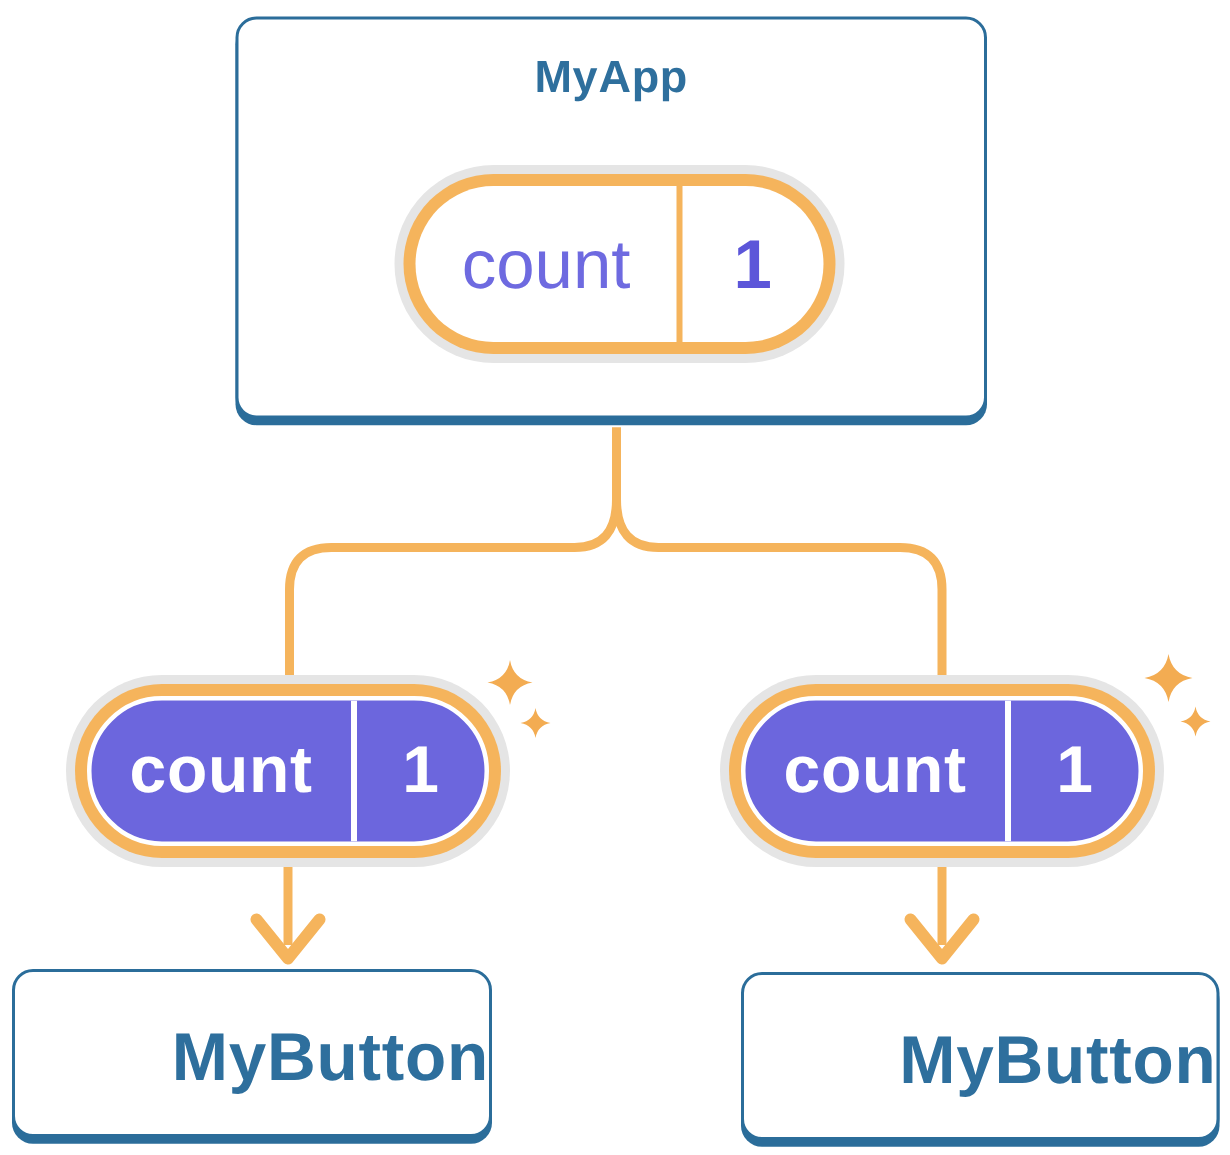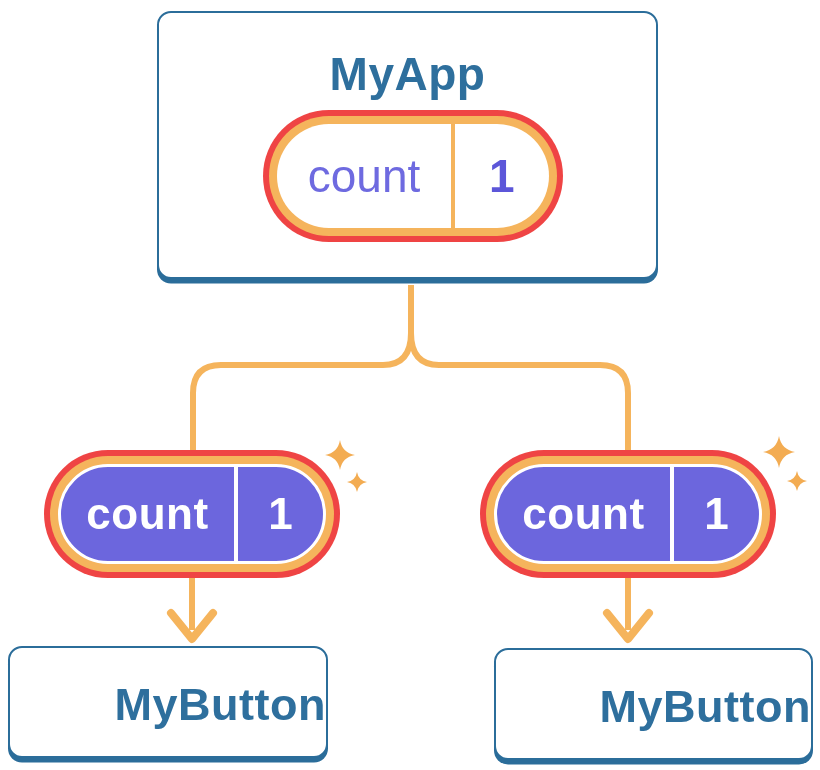--- a/index.html
+++ b/index.html
@@ -29,30 +29,30 @@
   .card-title {
     position: absolute;
     width: 100%;
     text-align: center;
     color: #2E6F9D;
     font-weight: 700;
     letter-spacing: 0.5px;
     line-height: 1;
   }
   .root-card { left: 157px; top: 11px; width: 501px; height: 268px; }
-  .root-card .card-title { top: 38px; font-size: 46px; }
+  .root-card .card-title { top: 24px; font-size: 30px; }
   .leaf-card { height: 112px; }
   .leaf-card-left  { left: 8px;   top: 646px; width: 320px; }
   .leaf-card-right { left: 494px; top: 648px; width: 319px; }
   .leaf-card .card-title { top: 34px; font-size: 45px; text-align: right; }
 
   
   .pill-halo {
     position: absolute;
-    background: #ef4444;
+    background: #e5e5e5;
     border-radius: 999px;
     padding: 6px;
     box-sizing: border-box;
     z-index: 1;
   }
   .pill-ring {
     background: #F5B45C;
     border-radius: 999px;
     padding: 8px;
     width: 100%; height: 100%;

